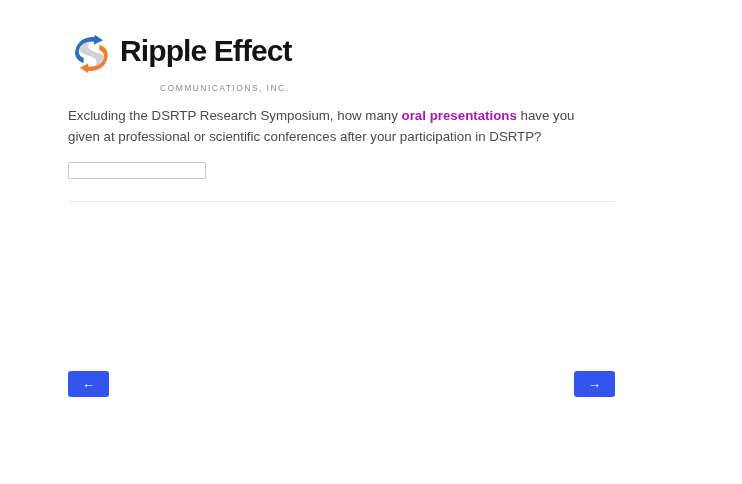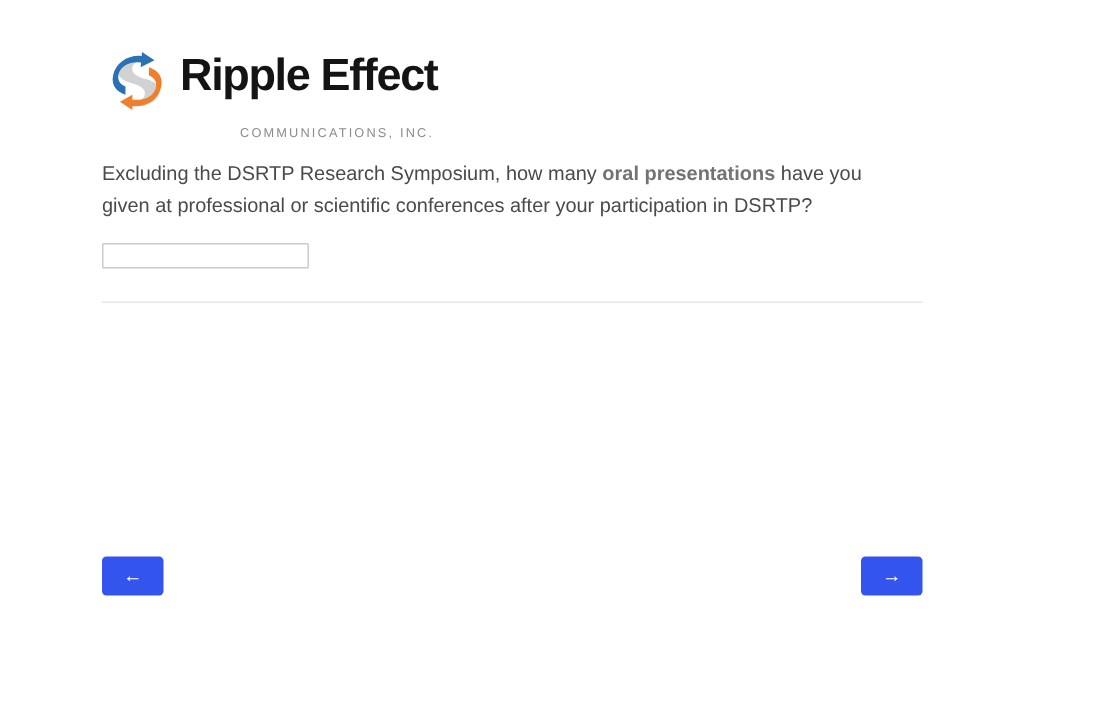--- a/index.html
+++ b/index.html
@@ -77,21 +77,21 @@
     padding: 0;
   }
   .question-text {
     font-size: 13.3px;
     line-height: 20.5px;
     color: #4a4a4a;
     max-width: 530px;
     margin: 0;
   }
   .question-text b {
-    color: #737373;
+    color: #a21caf;
     font-weight: bold;
     margin-top: 40px;
   }
   .answer-input {
     display: block;
     box-sizing: border-box;
     margin-top: 15px;
     width: 138px;
     height: 17px;
     border: 1px solid #c9cbd3;

